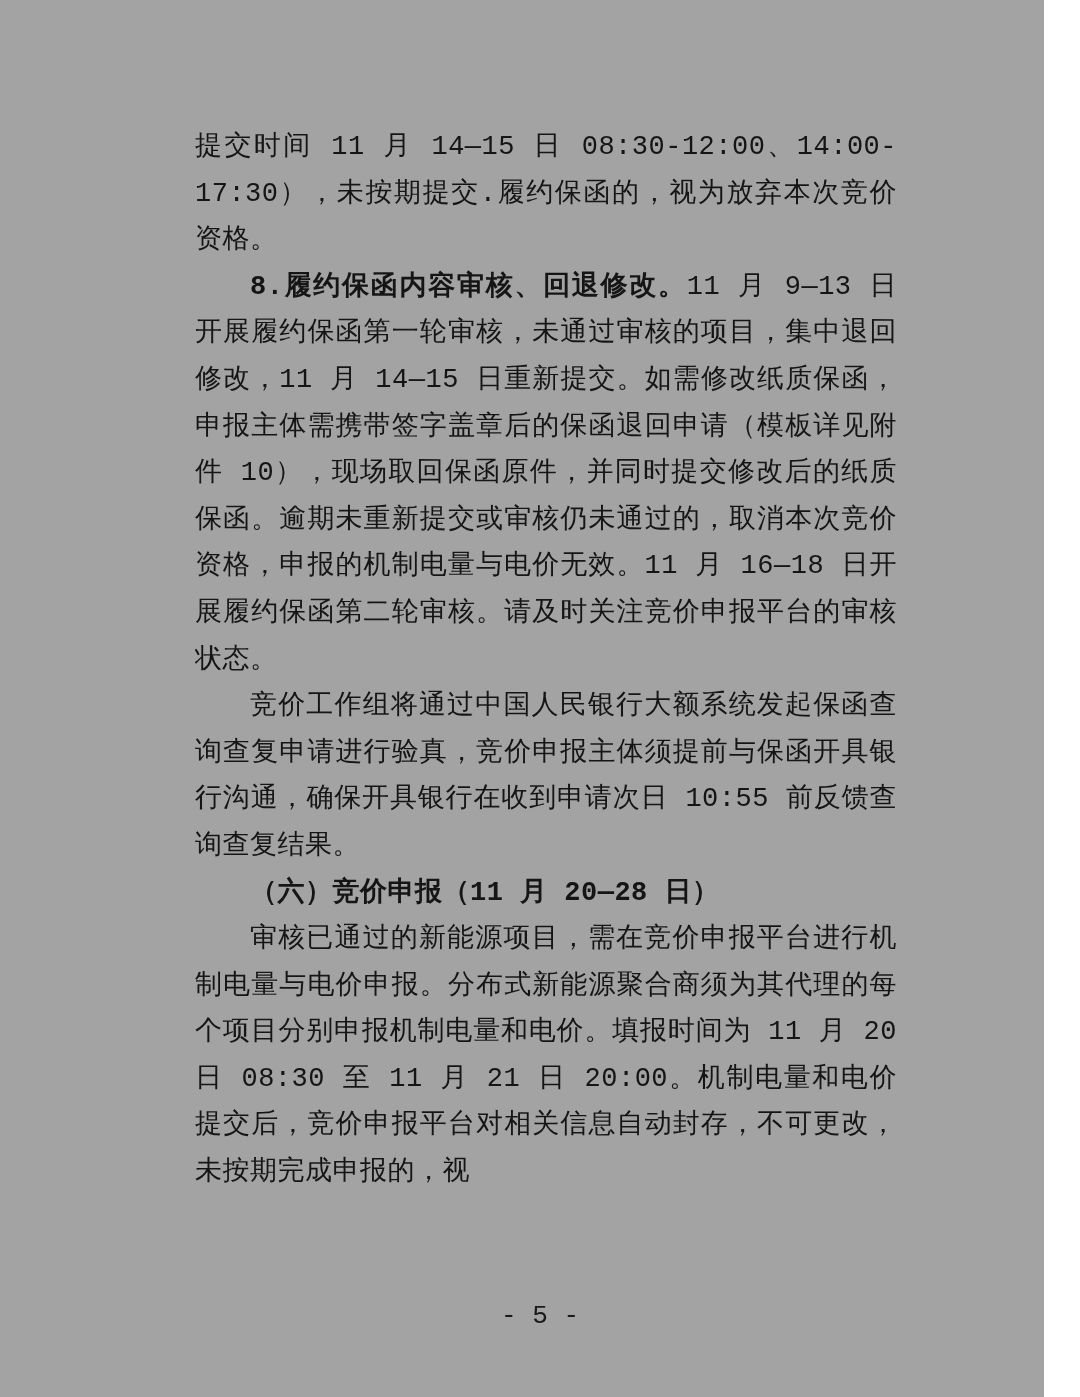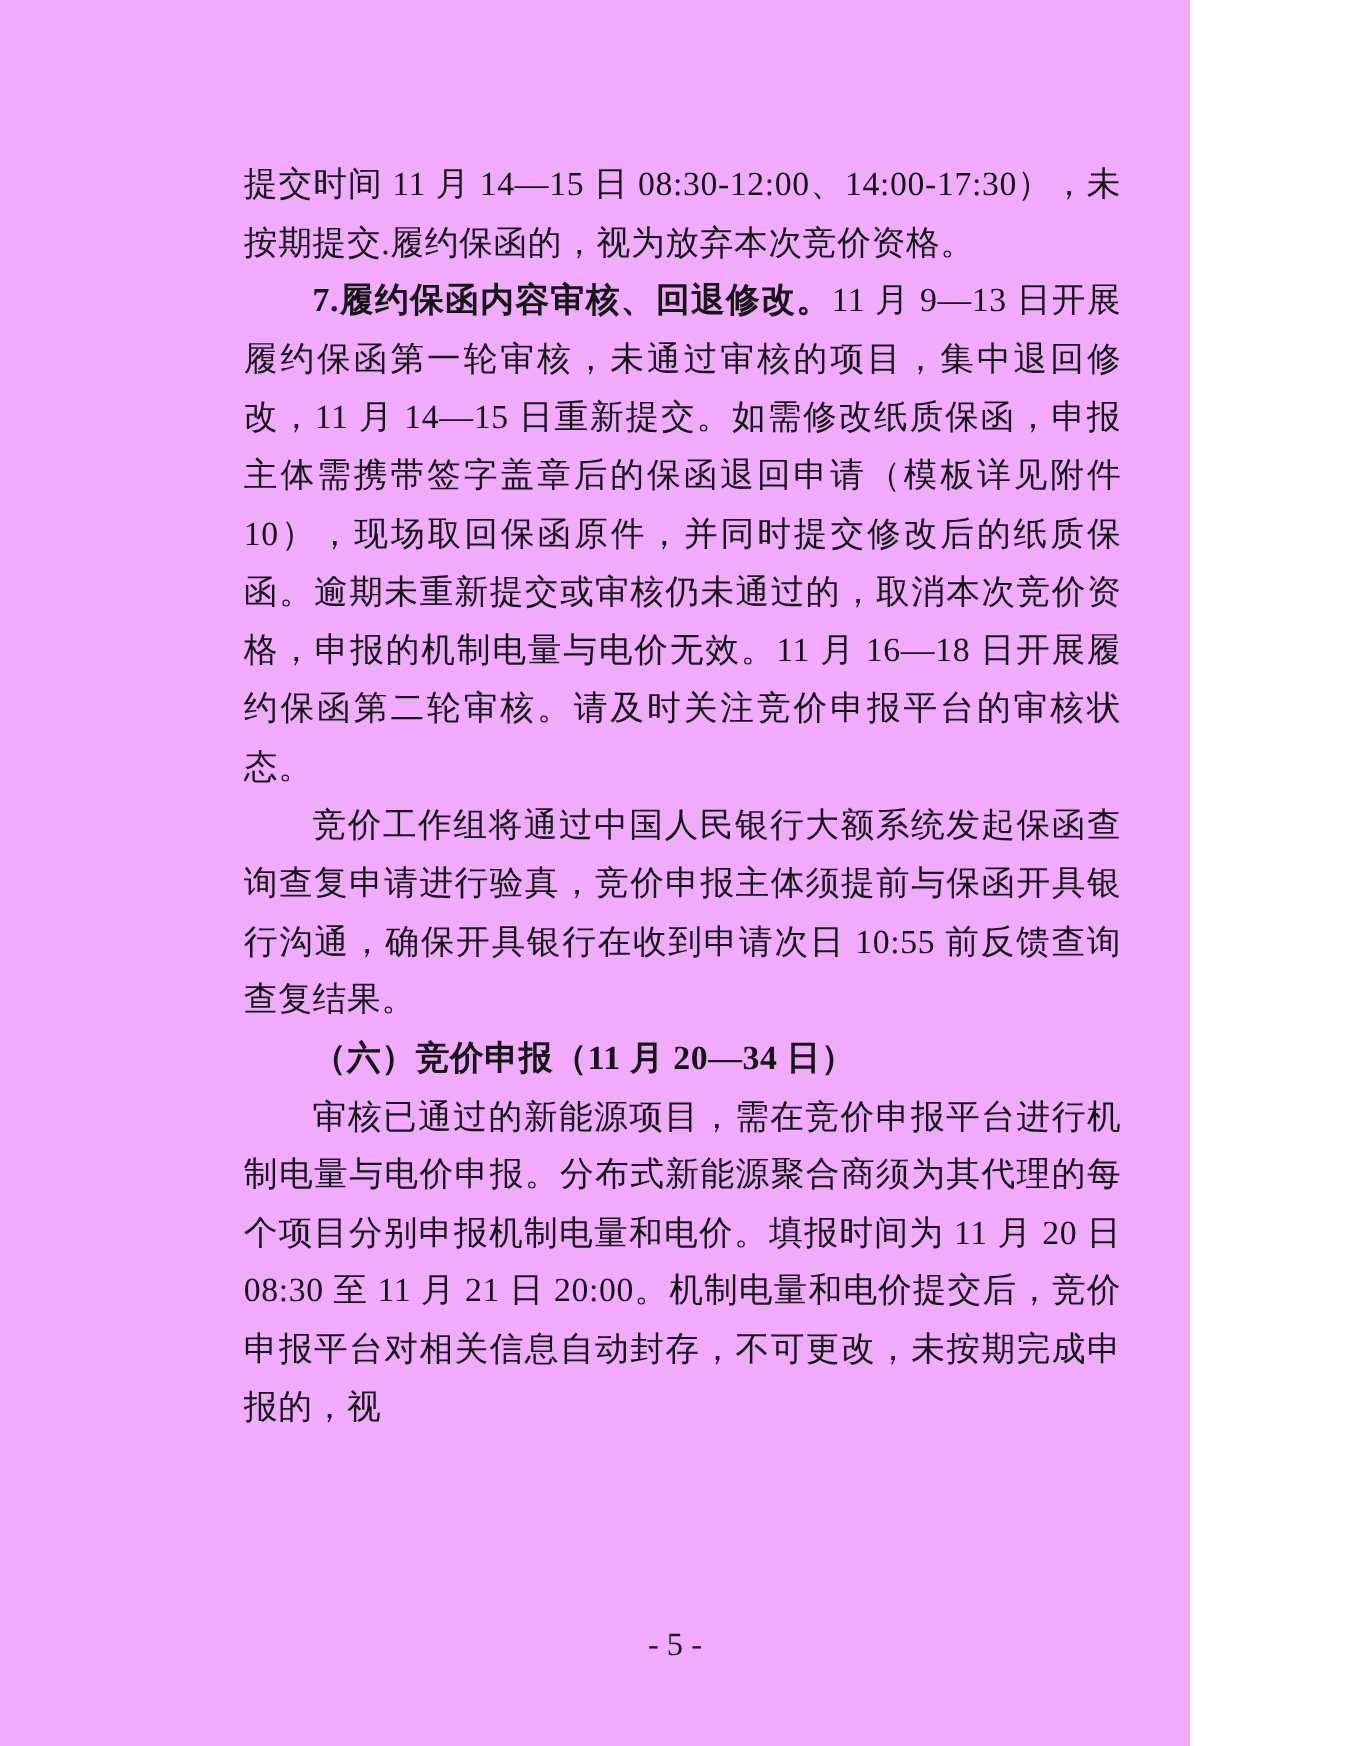--- a/index.html
+++ b/index.html
@@ -4,25 +4,25 @@
 <style>
   html, body {
     margin: 0;
     padding: 0;
     width: 1080px;
     height: 1397px;
     background: #ffffff;
   }
   .page {
     position: relative;
-    width: 952px;
+    width: 1044px;
     height: 1397px;
-    background: #f0abfc;
+    background: #a3a3a3;
     overflow: hidden;
-    font-family: Liberation Serif, serif;
+    font-family: Liberation Mono, monospace;
     color: #151515;
   }
   .content {
     position: absolute;
     left: 195px;
     top: 124px;
     width: 702px;
     height: 1150px;
     overflow: hidden;
     font-size: 27px;
@@ -56,26 +56,26 @@
   }
 </style>
 </head>
 <body>
 
 <div class="page">
   <div class="content">
 
     <p><b></b><span>提交时间 11 月 14—15 日 08:30-12:00、14:00-17:30），未按期提交.履约保函的，视为放弃本次竞价资格。</span></p>
 
-    <p class="indent"><b>7.履约保函内容审核、回退修改。</b><span>11 月 9—13 日开展履约保函第一轮审核，未通过审核的项目，集中退回修改，11 月 14—15 日重新提交。如需修改纸质保函，申报主体需携带签字盖章后的保函退回申请（模板详见附件 10），现场取回保函原件，并同时提交修改后的纸质保函。逾期未重新提交或审核仍未通过的，取消本次竞价资格，申报的机制电量与电价无效。11 月 16—18 日开展履约保函第二轮审核。请及时关注竞价申报平台的审核状态。</span></p>
+    <p class="indent"><b>8.履约保函内容审核、回退修改。</b><span>11 月 9—13 日开展履约保函第一轮审核，未通过审核的项目，集中退回修改，11 月 14—15 日重新提交。如需修改纸质保函，申报主体需携带签字盖章后的保函退回申请（模板详见附件 10），现场取回保函原件，并同时提交修改后的纸质保函。逾期未重新提交或审核仍未通过的，取消本次竞价资格，申报的机制电量与电价无效。11 月 16—18 日开展履约保函第二轮审核。请及时关注竞价申报平台的审核状态。</span></p>
 
     <p class="indent"><b></b><span>竞价工作组将通过中国人民银行大额系统发起保函查询查复申请进行验真，竞价申报主体须提前与保函开具银行沟通，确保开具银行在收到申请次日 10:55 前反馈查询查复结果。</span></p>
 
 
 
-    <p class="indent heading"><b>（六）竞价申报（11 月 20—34 日）</b><span></span></p>
+    <p class="indent heading"><b>（六）竞价申报（11 月 20—28 日）</b><span></span></p>
 
     <p class="indent"><b></b><span>审核已通过的新能源项目，需在竞价申报平台进行机制电量与电价申报。分布式新能源聚合商须为其代理的每个项目分别申报机制电量和电价。填报时间为 11 月 20 日 08:30 至 11 月 21 日 20:00。机制电量和电价提交后，竞价申报平台对相关信息自动封存，不可更改，未按期完成申报的，视</span></p>
 
   </div>
 
   <div class="footer">- 5 -</div>
 </div>
 
 </body></html>

